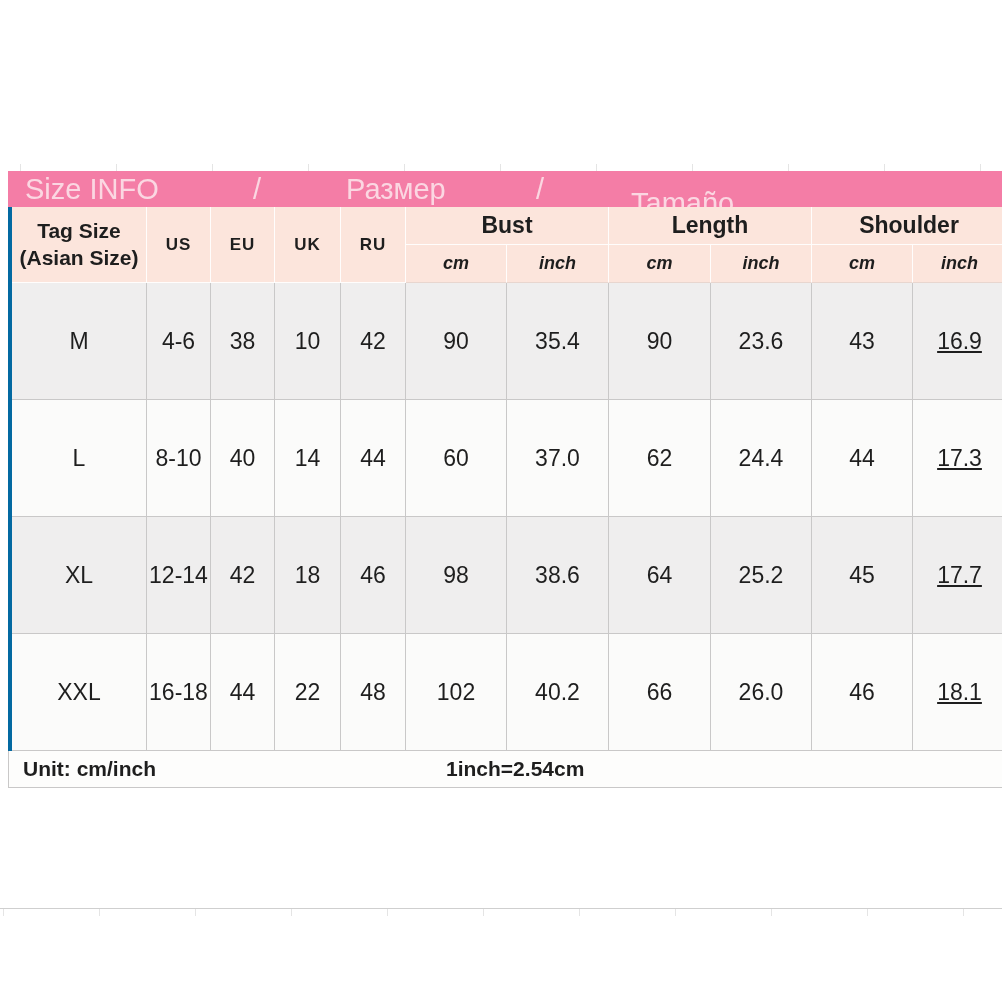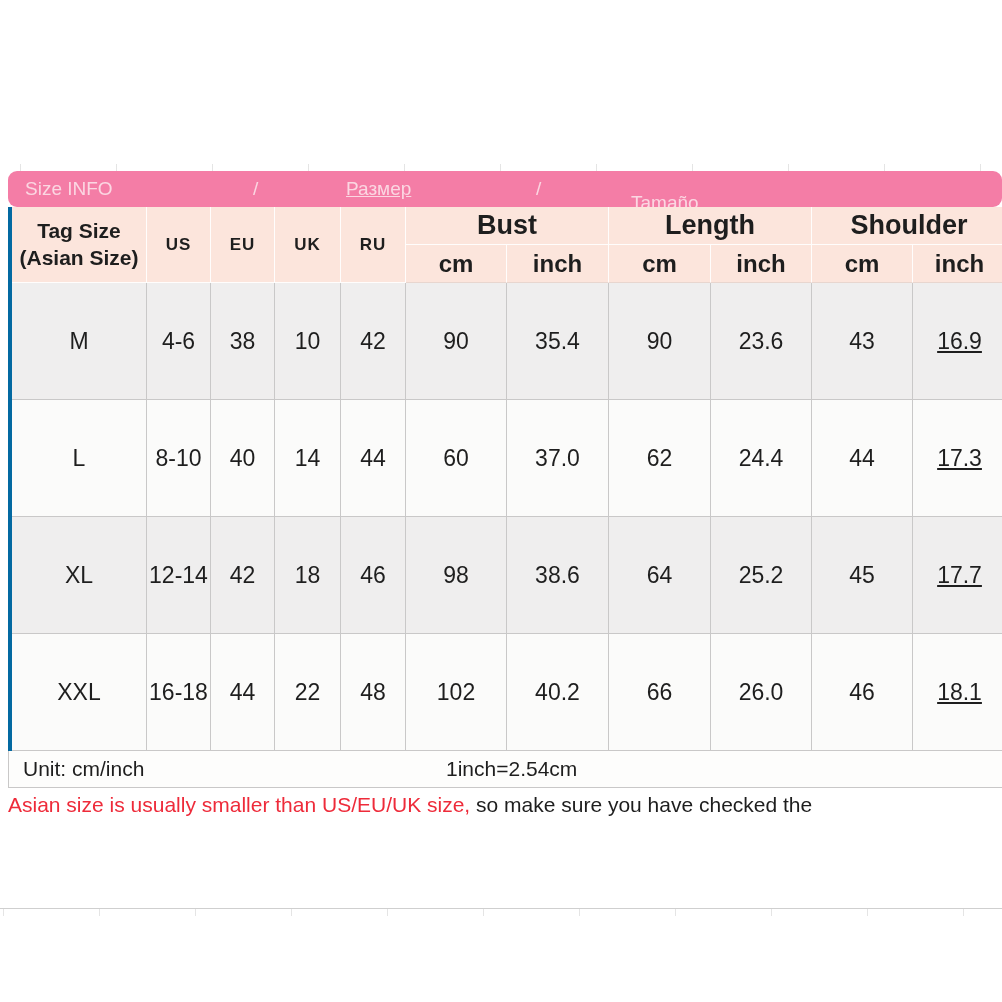--- a/index.html
+++ b/index.html
@@ -8,51 +8,51 @@
 
   .sheet { position:absolute; inset:0; background:#fff; }
 
   .tickstrip { position:absolute; height:7px; opacity:.55;
     background:repeating-linear-gradient(90deg,#cfcfcf 0 1px,transparent 1px 96px); }
   .ticks-top { top:164; top:164px; left:20px; right:0; }
   .ticks-bottom { top:909px; left:3px; right:0; }
 
   
   .titlebar { position:absolute; left:8px; right:0; top:171px; height:36px;
-    background:#f47da6; color:#fbd7e2; font-size:19px;border-radius:9px; }
+    background:#f47da6; color:#fbd7e2; font-size:29px; }
   .titlebar span { position:absolute; top:50%; transform:translateY(-50%); white-space:nowrap; }
-  .t1 { left:17px; } .s1 { left:245px; } .t2 { left:338px;text-decoration:underline; } .s2 { left:528px; } .t3 { left:623px;margin-top:14px; }
+  .t1 { left:17px; } .s1 { left:245px; } .t2 { left:338px; } .s2 { left:528px; } .t3 { left:623px;margin-top:14px; }
 
   
   table.size { position:absolute; left:8px; top:207px; width:994px;
     border-collapse:separate; border-spacing:0; table-layout:fixed;
     border-left:4px solid #0369a1; }
   table.size td, table.size th { overflow:hidden; }
 
   th.hdr { background:#fce5dc; font-weight:bold; text-align:center; vertical-align:middle;
     border-right:1px solid rgba(255,255,255,.9); border-bottom:1px solid rgba(255,255,255,.9); }
   th.tag { font-size:21px; line-height:1.25; white-space:nowrap; }
   th.sizecol { font-size:17px; letter-spacing:1px; }
-  th.group { font-size:27px; }
-  th.unit { font-size:24px; }
+  th.group { font-size:23px; }
+  th.unit { font-size:18px;font-style:italic; }
   th.last { border-right:none; }
   tr.subhdr th { border-bottom:1px solid #e8d6cf; }
   tr.grouphdr th { height:38px; }
   tr.subhdr th { height:38px; }
 
   td.data { font-size:23px; text-align:center; vertical-align:middle;
     border-right:1px solid #c9c8c8; border-bottom:1px solid #c9c8c8; }
   td.last { border-right:none;text-decoration:underline; }
   tr.row-gray td { background:#efeeee; height:117px; }
   tr.row-light td { background:#fbfbfa; height:117px; }
 
   
   .unitbar { position:absolute; left:8px; right:0; top:751px; height:37px;
     background:#fdfdfc; border-left:1px solid #c9c8c8; border-bottom:1px solid #c9c8c8;
-    font-size:21px; }
+    font-size:21px;font-weight:bold; }
   .unitbar span { position:absolute; top:50%; transform:translateY(-50%); white-space:nowrap; }
   .unit-left { left:14px; }
   .unit-right { left:437px; }
 
   
   .note { position:absolute; left:8px; top:791px; width:988px; font-size:21px; line-height:28px; }
   .note-label { height:30px; }
   .note-line { white-space:nowrap; }
   .red { color:#ee2b3a; }
   .note-rule { position:absolute; left:0; right:0; top:908px; height:1px; background:#cfcfcf; }
@@ -163,19 +163,18 @@
     </tr>
   </tbody>
     </table>
 
   <div class="unitbar">
     <span class="unit-left">Unit: cm/inch</span>
     <span class="unit-right">1inch=2.54cm</span>
   </div>
 
   <div class="note">
-    <div class="note-line"><span class="red">Asian size is usually smaller than US/EU/UK size,</span><span> so make sure you have checked the</span></div>
   </div>
 
   <div class="note-rule"></div>
   <div class="tickstrip ticks-bottom"></div>
 
 </div>
 
 </body></html>

